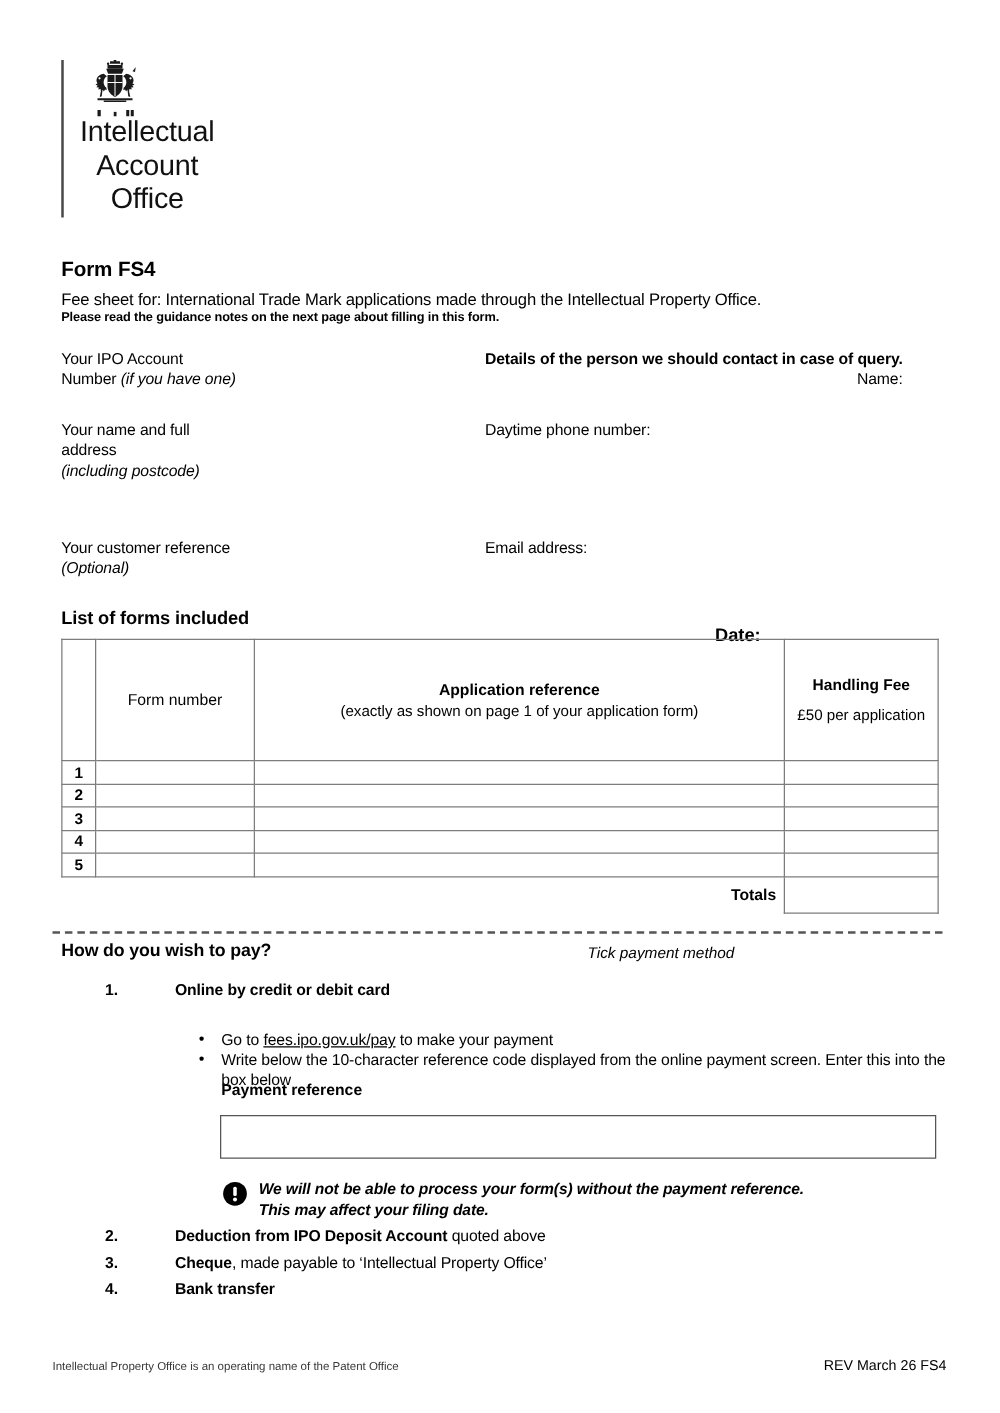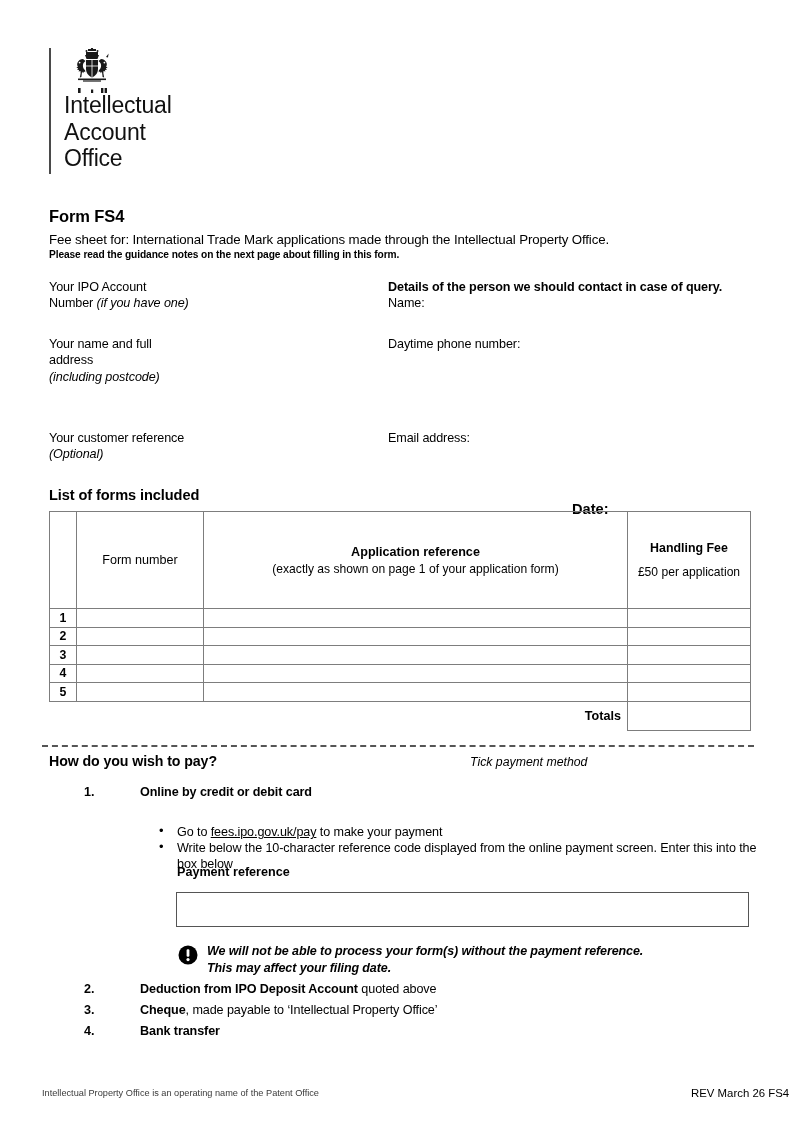--- a/index.html
+++ b/index.html
@@ -19,20 +19,21 @@
     overflow: hidden;
   }
 
   
   #logo-block {
     position: absolute;
     left: 49px;
     top: 48px;
     width: 220px;
     height: 126px;
+    text-align: center;
   }
   #logo-rule {
     position: absolute;
     left: 0;
     top: 0;
     width: 2px;
     height: 126px;
     background: #4a4a4a;
   }
   #logo-crest {
@@ -85,21 +86,21 @@
     font-size: 12.6px;
     line-height: 16.4px;
     letter-spacing: -0.1px;
   }
   .fld i { font-style: italic; }
   .fld .b { font-weight: bold; }
 
   #f-acct      { left: 49px;  top: 279px; }
   #f-nameaddr  { left: 49px;  top: 336px; }
   #f-custref   { left: 49px;  top: 430px; }
-  #f-details   { left: 388px; top: 279px; white-space: nowrap; }
+  #f-details   { left: 388px; top: 279px; white-space: nowrap; text-align: right; }
   #f-daytime   { left: 388px; top: 336px; }
   #f-email     { left: 388px; top: 430px; }
 
   
   #forms-heading {
     position: absolute;
     left: 49px;
     top: 487px;
     font-size: 14.6px;
     font-weight: bold;
@@ -297,21 +298,21 @@
   
   #footer-left {
     position: absolute;
     left: 42px;
     top: 1088px;
     font-size: 9.2px;
     color: #3a3a3a;
   }
   #footer-right {
     position: absolute;
-    left: 691px;
+    left: 659px;
     top: 1087px;
     font-size: 11.4px;
     color: #000000;
   }
 </style>
 </head>
 <body>
 
 <div id="page">
 

